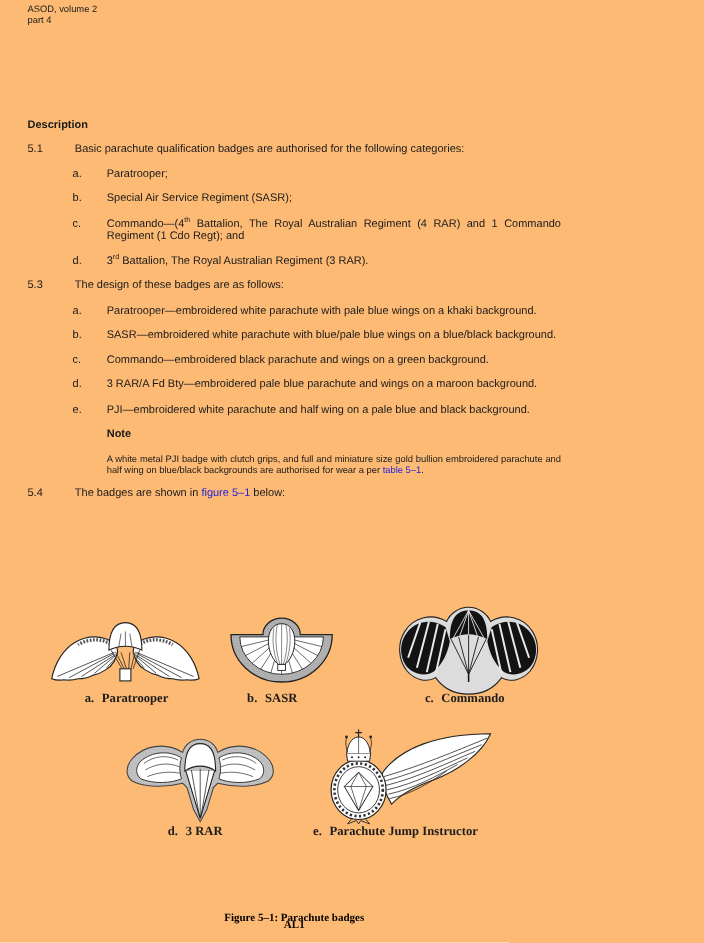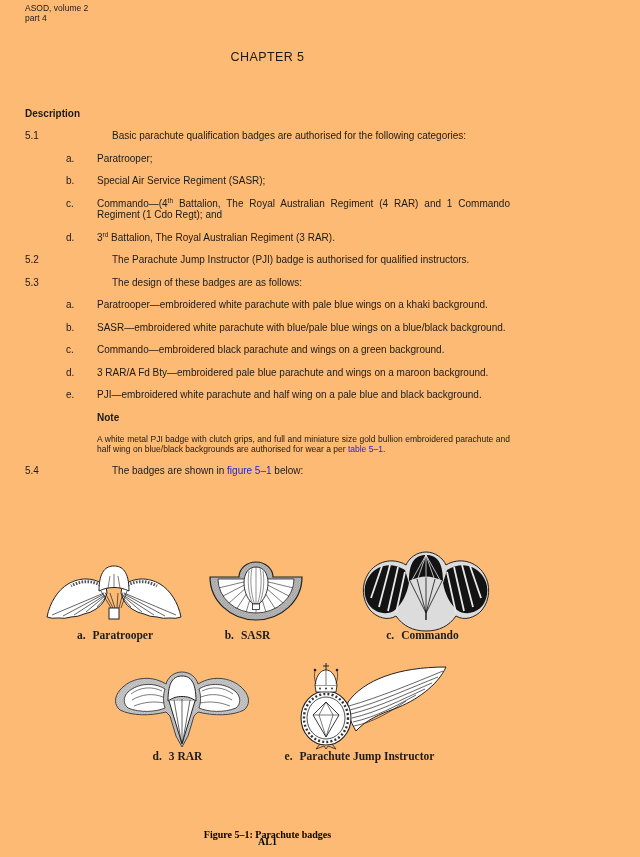--- a/index.html
+++ b/index.html
@@ -6,21 +6,21 @@
   html,body { background:#ffffff; }
   .page {
     position:relative; width:640px; height:857px; background:#fdba74;
     font-family:"Liberation Sans", sans-serif; color:#1a1a1a; overflow:hidden;
   }
   .doc-header { position:absolute; left:25px; top:3px; font-size:8.5px; line-height:10px; }
   .chapter-label { position:absolute; left:25px; top:50px; width:485px; text-align:center; font-size:12.5px; letter-spacing:.4px; }
   .doc-title { position:absolute; left:25px; top:77px; width:485px; text-align:center; font-size:14px; font-weight:bold; letter-spacing:.4px; }
   .section-heading { position:absolute; left:25px; top:108px; font-size:10px; font-weight:bold; }
   .content { position:absolute; left:25px; top:130px; width:485px; font-size:10px; line-height:11.5px; }
-  .para { display:flex; margin-bottom:11px;gap:44px; }
+  .para { display:flex; margin-bottom:11px; }
   .para-num { width:43px; flex:none; }
   .para-body { flex:1; text-align:justify; }
   .sublist { margin-left:41px; }
   .subitem { display:flex; margin-bottom:11px; }
   .sub-letter { width:31px; flex:none; }
   .sub-body { flex:1; text-align:justify; }
   sup { font-size:6.5px; vertical-align:super; line-height:0; }
   .note-heading { margin:0 0 11px 72px; font-weight:bold; font-size:10px; }
   .note-body { margin:0 0 11px 72px; font-size:8.5px; line-height:10px; text-align:justify; }
   .doc-link { color:#2222dd; text-decoration:none; cursor:pointer; }
@@ -34,21 +34,20 @@
 </head>
 <body>
 
 <div class="page">
 
   <div class="doc-header">
     <div>ASOD, volume 2</div>
     <div>part 4</div>
   </div>
 
-  <div class="chapter-label">CHAPTER 5</div>
   <div class="section-heading">Description</div>
 
   <div class="content">
 
     <div class="para">
       <span class="para-num">5.1</span>
       <span class="para-body">Basic parachute qualification badges are authorised for the following categories:</span>
     </div>
     <div class="sublist">
       <div class="subitem">
@@ -62,24 +61,20 @@
       <div class="subitem">
         <span class="sub-letter">c.</span>
         <span class="sub-body"><span>Commando—(4</span><sup>th</sup><span> Battalion, The Royal Australian Regiment (4 RAR) and 1 Commando Regiment (1 Cdo Regt); and</span></span>
       </div>
       <div class="subitem">
         <span class="sub-letter">d.</span>
         <span class="sub-body"><span>3</span><sup>rd</sup><span> Battalion, The Royal Australian Regiment (3 RAR).</span></span>
       </div>
     </div>
 
-    <div class="para">
-      <span class="para-num">5.2</span>
-      <span class="para-body">The Parachute Jump Instructor (PJI) badge is authorised for qualified instructors.</span>
-    </div>
 
     <div class="para">
       <span class="para-num">5.3</span>
       <span class="para-body">The design of these badges are as follows:</span>
     </div>
     <div class="sublist">
       <div class="subitem">
         <span class="sub-letter">a.</span>
         <span class="sub-body">Paratrooper—embroidered white parachute with pale blue wings on a khaki background.</span>
       </div>

